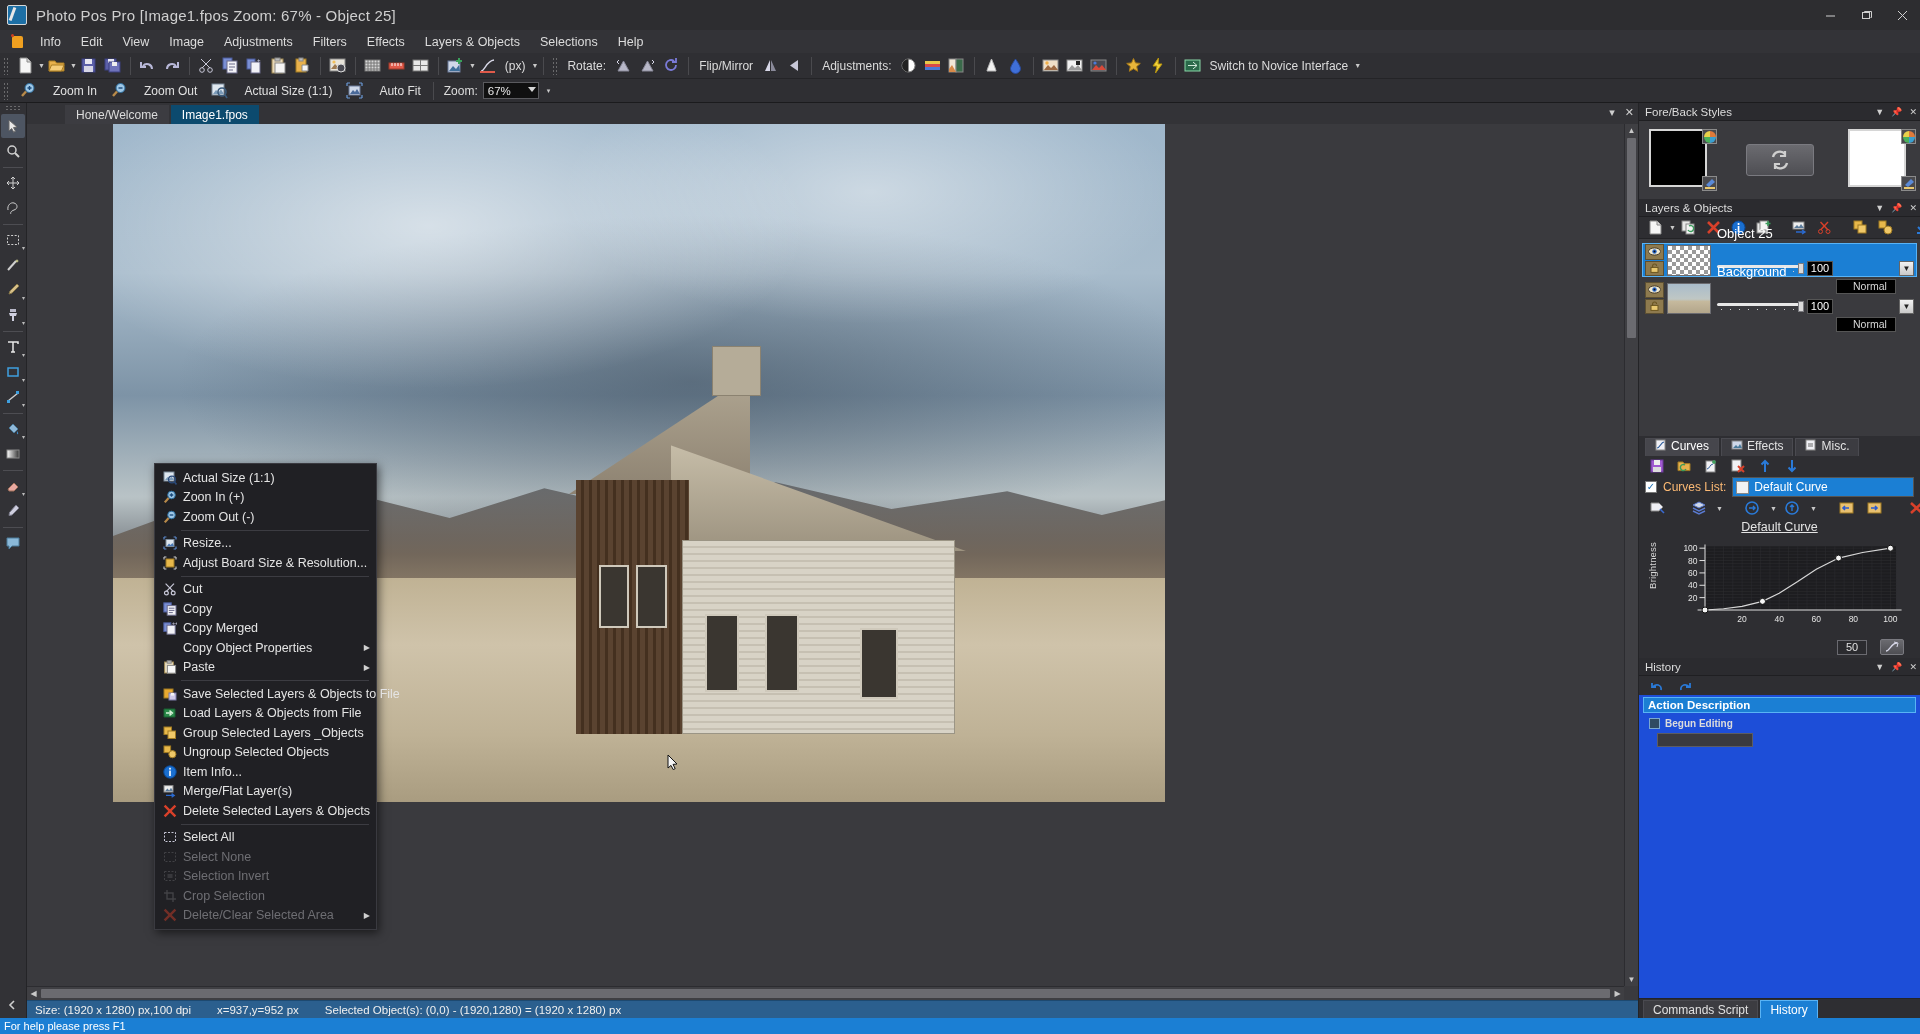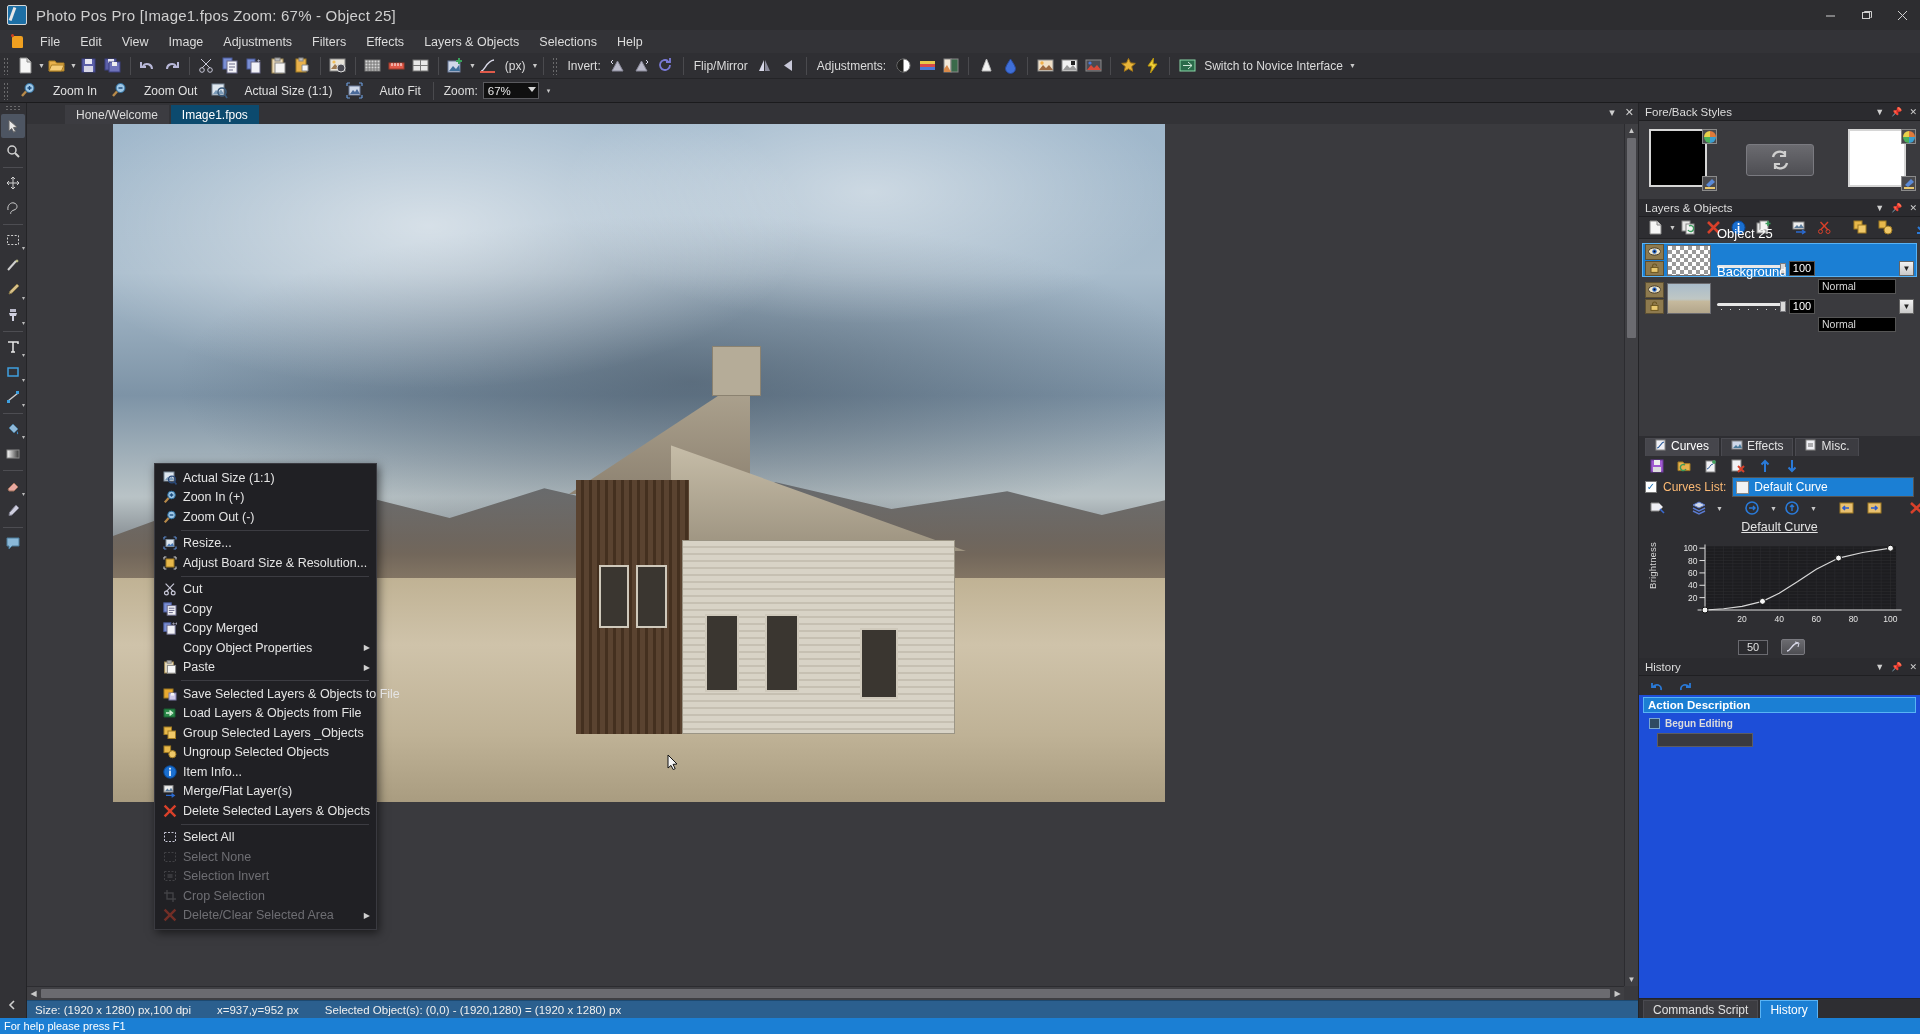--- a/index.html
+++ b/index.html
@@ -211,43 +211,43 @@
   .lr-main { flex:1 1 auto; padding-left: 6px; min-width:0;}
   .lr-name { font-size: 13px; color:#fff; line-height: 14px; }
   .lr-opacity { display:flex; align-items:center; gap:3px; margin-top:2px;}
   .lr-slider { flex:1 1 auto; height: 9px; position: relative; }
   .lr-slider .track { position:absolute;left:0;right:0;top:1px;height:3px;background:#e8e8e8;border-radius:2px;}
   .lr-slider .ticks { position:absolute;left:0;right:0;top:6px;height:3px;
       background-image: radial-gradient(circle,#cfcfcf .6px,transparent .7px); background-size:9px 3px;}
   .lr-slider .knob { position:absolute; right: 0px; top:-1px; width:6px;height:11px;background:#dadada;border:1px solid #7b7b80;}
   .lr-val { width: 26px; height: 15px; background:#000; color:#fff; font-size:11px;
             display:flex;align-items:center;justify-content:center; border:1px solid #555;}
-  .lr-mode { width: 78px; height:15px; background:#000;color:#d8d8d8;font-size:10.5px;
-             display:flex;align-items:center;padding-left:3px;border:1px solid #555;margin-top:36px;}
+  .lr-mode { width: 60px; height:15px; background:#000;color:#d8d8d8;font-size:10.5px;
+             display:flex;align-items:center;padding-left:16px;border:1px solid #555;margin-top:36px;}
   .lr-modebtn { width: 15px;height:15px;background:linear-gradient(#f2f2f2,#c9c9c9);border:1px solid #666;
                 display:flex;align-items:center;justify-content:center;color:#222;font-size:8px;}
 
   
   .curve-tabs { height: 20px; display: flex; align-items: flex-end; background:#2e2e32; padding-left:6px; gap:2px;}
   .ctab { height: 18px; background:#3c3c41; display:flex;align-items:flex-start;gap:4px; padding:0 9px; font-size:12px;
           color:#e2e2e2; border:1px solid #4a4a50; border-bottom:none;}
   .ctab.active { background:#46464c; color:#fff;}
   .curve-toolbar{height:20px;background:#2e2e32;display:flex;align-items:center;gap:3px;padding-left:6px;}
   .curves-list-row { height: 22px; display:flex;align-items:center;gap:6px; padding:2px 6px;}
   .chk { width: 12px;height:12px;background:#fff;border:1px solid #777; display:flex;align-items:center;justify-content:center;
          color:#1b6fb5;font-size:10px;line-height:10px;}
   .clist { flex:1 1 auto; height:20px; background:#000; border:1px solid #555; display:flex;align-items:center;}
   .clist-sel { background:#1b7fd4; flex:1 1 auto; height:18px; display:flex;align-items:center;gap:5px;padding-left:3px;color:#fff;font-size:12px;}
   .clist-sw { width:13px;height:13px;background:#f2f2f2;border:1px solid #888;}
   .curve-toolbar2{height:20px;background:#2e2e32;display:flex;align-items:center;gap:4px;padding-left:6px;}
   .curve-graph { height: 118px; position: relative; }
   .cg-title { text-align:center; font-size:12.5px; color:#e4e4e4; text-decoration: underline; padding-top:2px;}
   .cg-ylabel { position:absolute; left: 8px; top: 24px; font-size: 9.5px; color:#d8d8d8;
                writing-mode: vertical-rl; transform: rotate(180deg); letter-spacing:.2px;}
-  .curve-foot { height: 22px; display:flex; align-items:center; justify-content:center; gap:13px; padding-right:16px;}
+  .curve-foot { height: 22px; display:flex; align-items:center; justify-content:flex-end; gap:13px; padding-right:16px;}
   .cf-val { width: 30px;height:15px;background:#2b2b2f;border:1px solid #6a6a70;color:#e0e0e0;font-size:11px;
             display:flex;align-items:center;justify-content:center;}
   .cf-btn { width: 24px;height:16px;background:linear-gradient(#6b6b70,#4e4e53);border:1px solid #7a7a80;border-radius:2px;
             display:flex;align-items:center;justify-content:center;}
 
   
   .hist-toolbar{height:19px;background:#2e2e32;display:flex;align-items:center;gap:4px;padding-left:6px;}
   .hist-list{flex:1 1 auto;background:#1d4ed8;padding:2px 4px;font-weight:bold;}
   .hist-head{height:16px;background:#1b7fd4;color:#fff;font-size:11.5px;display:flex;align-items:center;padding-left:4px;
              border:1px solid #59b3f5;}
@@ -301,21 +301,21 @@
             <line x1="10" y1="1" x2="1" y2="10" stroke="#d0d0d0"></line>
           </svg>
       </div>
     </div>
   </div>
 
   <div class="menubar">
     <div class="mb-home">
         <div class="hg"></div>
       </div>
-    <div class="mb-item">File</div>
+    <div class="mb-item">Info</div>
     <div class="mb-item">Edit</div>
     <div class="mb-item">View</div>
     <div class="mb-item">Image</div>
     <div class="mb-item">Adjustments</div>
     <div class="mb-item">Filters</div>
     <div class="mb-item">Effects</div>
     <div class="mb-item">Layers &amp; Objects</div>
     <div class="mb-item">Selections</div>
     <div class="mb-item">Help</div>
   </div>
@@ -457,21 +457,21 @@
     <div class="tbtn">
       <svg class="ic" viewBox="0 0 17 17">
           <path d="M2 14 C6 14 7 4 15 3" fill="none" stroke="#d8d8e8" stroke-width="1.4"></path>
           <rect x="1" y="14" width="15" height="2" fill="#e05a4a"></rect>
         </svg>
     </div>
     <div class="tlabel">(px)</div>
     <span class="caret">▼</span>
     <div class="tsep"></div>
     <div class="grip"></div>
-    <div class="tlabel">Invert:</div>
+    <div class="tlabel">Rotate:</div>
     <div class="tbtn">
       <svg class="ic" viewBox="0 0 17 17">
           <path d="M3 14h11L8.5 4z" fill="#b8b8c8" stroke="#8a8a9a"></path>
           <path d="M4 3l-2 2 2 2" fill="none" stroke="#d8d8e8"></path>
         </svg>
     </div>
     <div class="tbtn">
       <svg class="ic" viewBox="0 0 17 17">
           <path d="M3 14h11L8.5 4z" fill="#b8b8c8" stroke="#8a8a9a"></path>
           <path d="M13 3l2 2-2 2" fill="none" stroke="#d8d8e8"></path>

